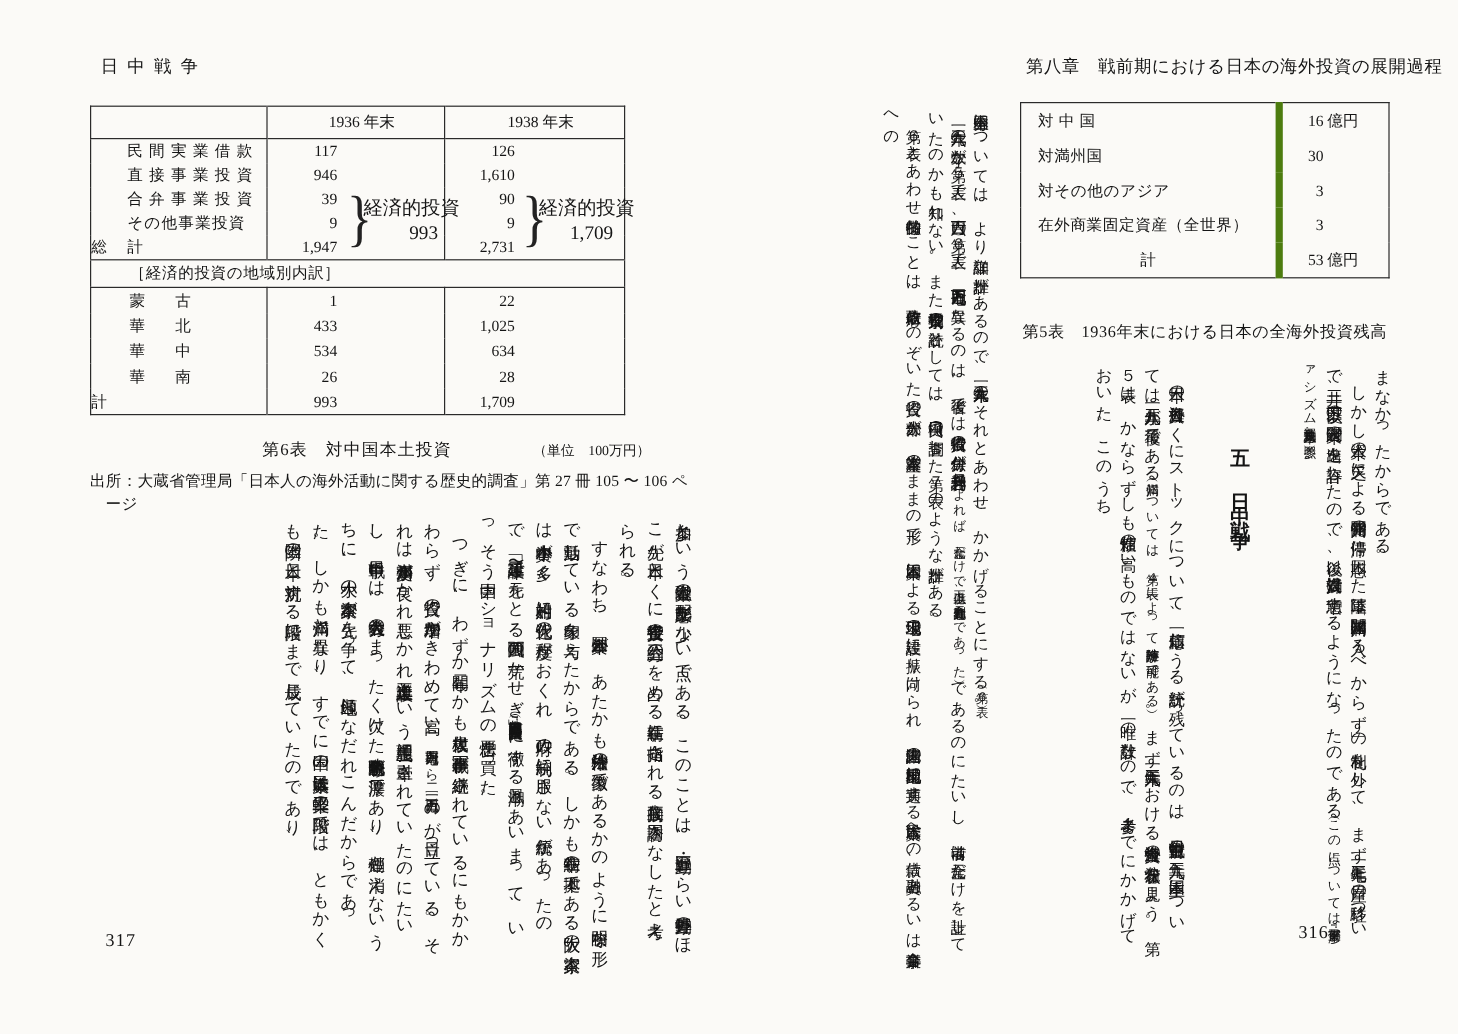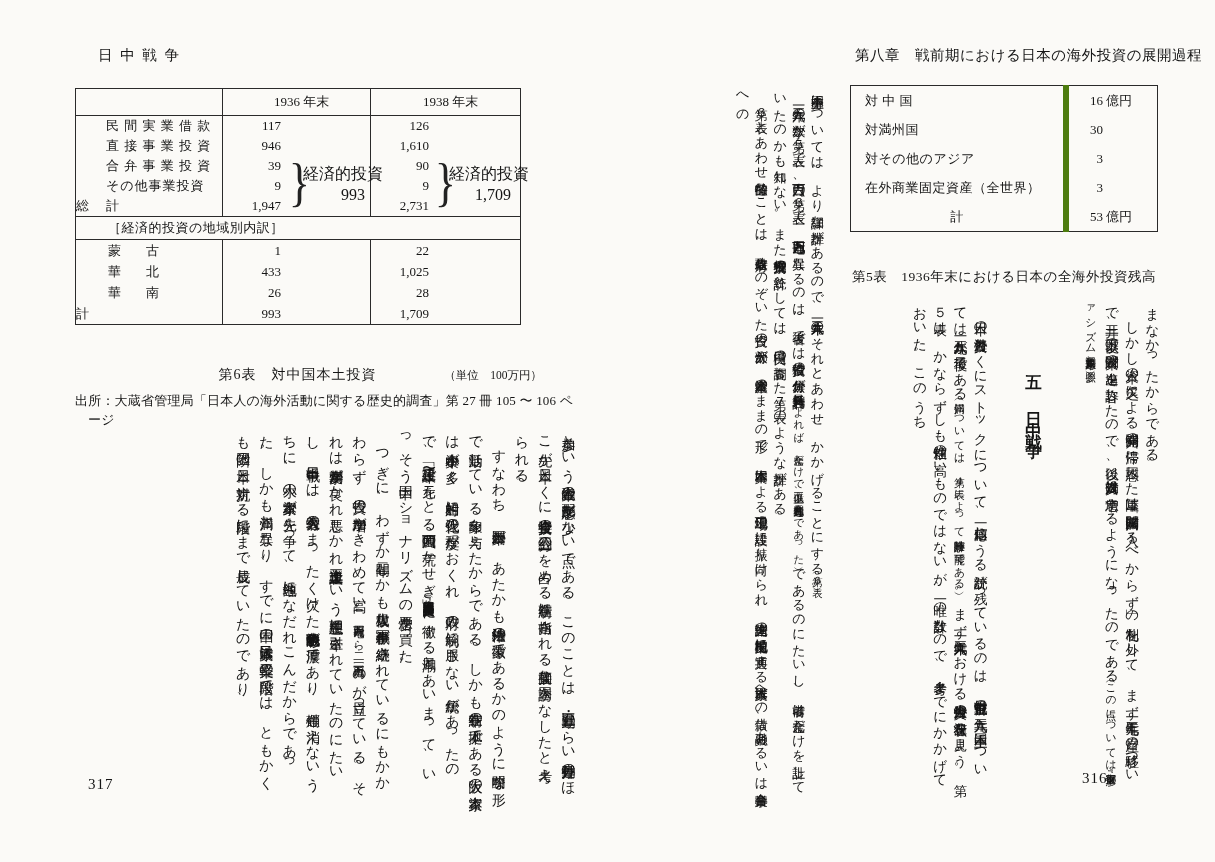--- a/index.html
+++ b/index.html
@@ -64,21 +64,21 @@
   #left-body{left:66px;top:426px;width:514px;height:362px;font-size:14px;line-height:1.66;}
   #right-body-upper{left:836px;top:298px;width:326px;height:488px;font-size:13.5px;line-height:1.5;}
   #right-body-left{left:690px;top:85px;width:136px;height:702px;font-size:13px;line-height:1.44;}
 </style>
 </head>
 <body>
 
 <div id="spread">
 
   <div>
-    <div class="runhead" style="left:98px;top:46px;">日 中 戦 争</div>
+    <div class="runhead" style="left:84px;top:46px;">日 中 戦 争</div>
 
     <div class="t6wrap">
       <table class="doc t6">
         <colgroup>
             <col class="cL">
             <col class="c36">
             <col class="c38">
           </colgroup>
         <thead>
           <tr>
@@ -120,20 +120,25 @@
               <td class="lab" style="padding-left: 32px;"><span class="spreadlab">蒙古</span></td>
               <td class="vcell"><span class="num">1</span></td>
               <td class="vcell"><span class="num">22</span></td>
             </tr>
             <tr class="region">
               <td class="lab" style="padding-left: 32px; margin-top: 28px;"><span class="spreadlab">華北</span></td>
               <td class="vcell"><span class="num">433</span></td>
               <td class="vcell"><span class="num">1,025</span></td>
             </tr>
             <tr class="region">
+              <td class="lab" style="padding-left: 32px;"><span class="spreadlab">華中</span></td>
+              <td class="vcell"><span class="num">534</span></td>
+              <td class="vcell"><span class="num">634</span></td>
+            </tr>
+            <tr class="region">
               <td class="lab" style="padding-left: 32px;"><span class="spreadlab">華南</span></td>
               <td class="vcell"><span class="num">26</span></td>
               <td class="vcell"><span class="num">28</span></td>
             </tr>
             <tr class="region">
               <td class="lab center">計</td>
               <td class="vcell"><span class="num">993</span></td>
               <td class="vcell"><span class="num">1,709</span></td>
             </tr>
           </tbody>

